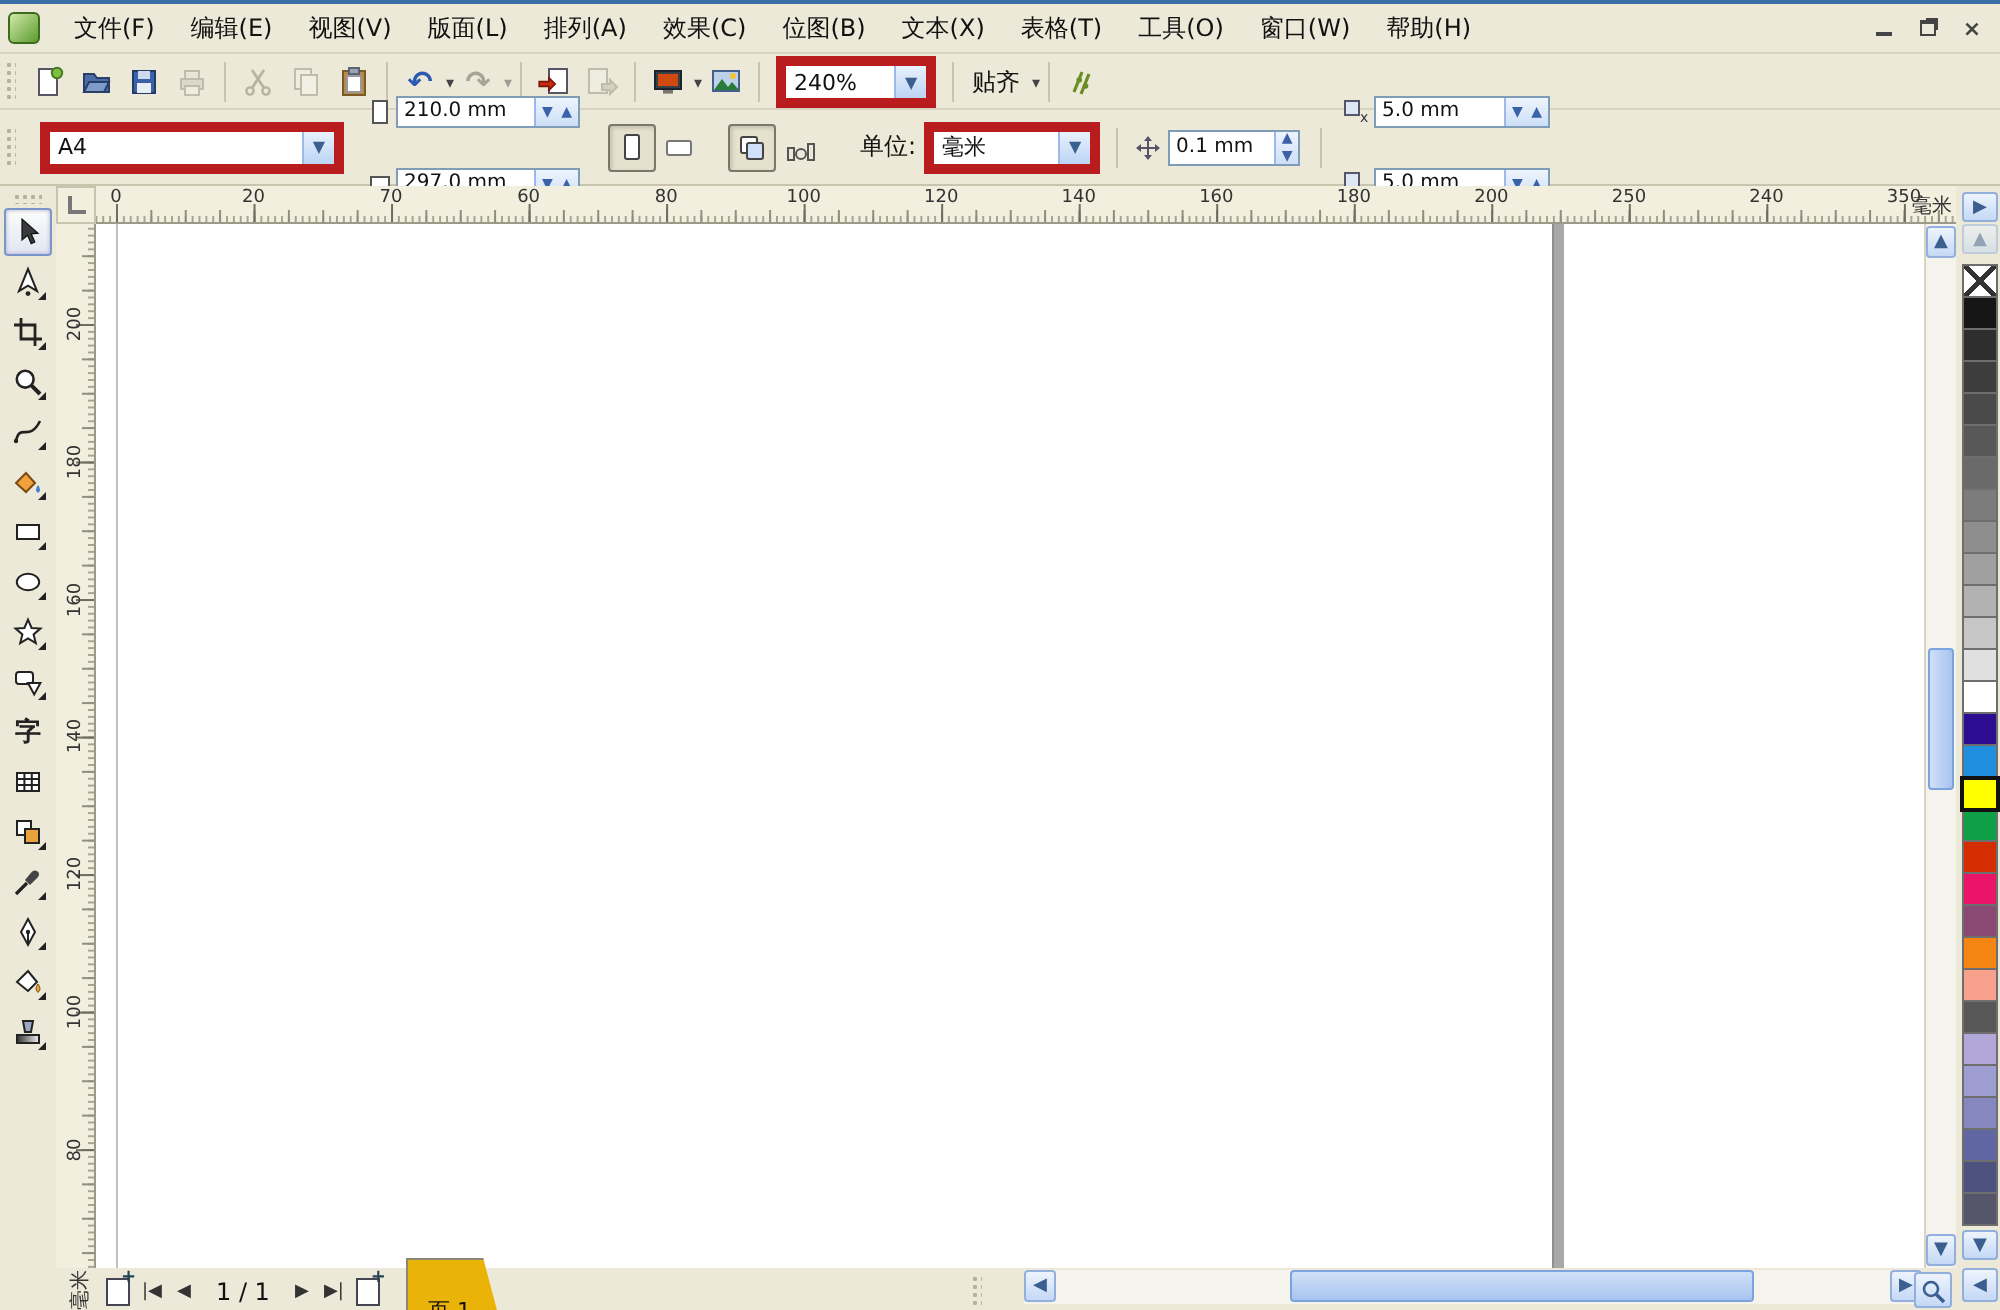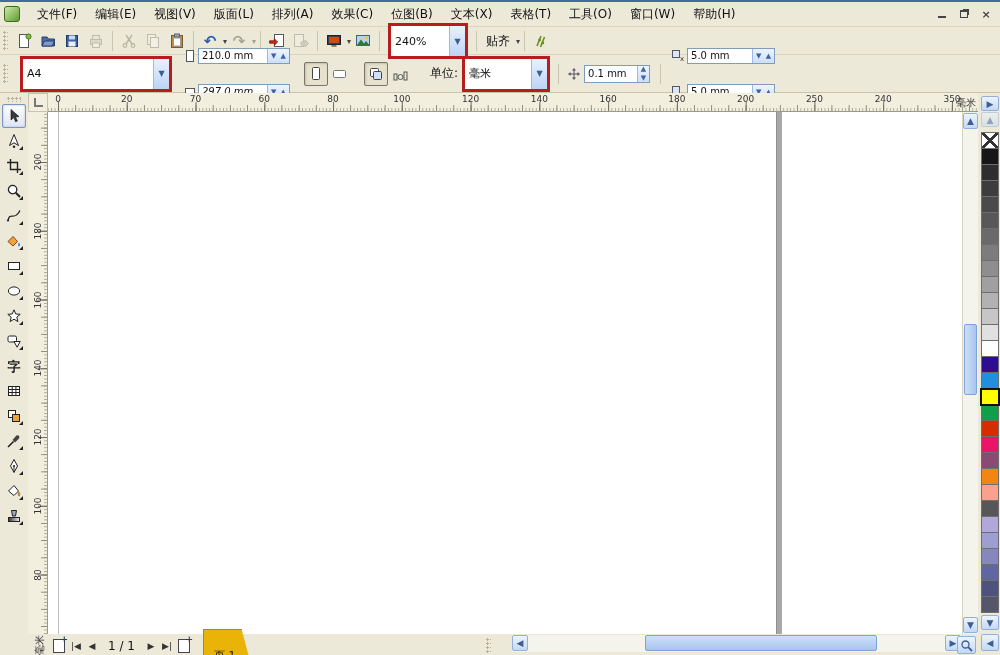--- a/index.html
+++ b/index.html
@@ -14,21 +14,21 @@
   .glyph-min{width:8px;height:7px;border-bottom:2px solid #444;}
   .glyph-restore{width:8px;height:8px;border:1px solid #444;border-top:2px solid #444;box-shadow:2px -2px 0 -1px #444;}
   
   #stdbar{position:absolute;left:0;top:26px;width:1000px;height:27px;display:flex;align-items:center;border-bottom:1px solid #d8d4c0;}
   #propbar{position:absolute;left:0;top:53px;width:1000px;height:38px;display:flex;align-items:center;border-bottom:1px solid #c8c4ae;}
   .grip{width:5px;height:20px;margin:0 4px 0 3px;background:radial-gradient(circle at 1.5px 1.5px,#b5b19c 1px,transparent 1.2px);background-size:4px 4px;}
   .tbtn{width:24px;height:22px;display:flex;align-items:center;justify-content:center;border:1px solid transparent;border-radius:2px;}
   .tbtn.disabled{opacity:.45;}
   .tsep{width:1px;height:20px;background:#c8c4ae;margin:0 4px;}
   .ddarrow{font-size:8px;color:#444;margin-left:1px;}
-  .combo{display:flex;align-items:center;background:#fff;border:3px solid #b91c1c;height:36px;}
+  .combo{display:flex;align-items:center;background:#fff;border:5px solid #b91c1c;height:26px;}
   .combo .cval{flex:1;padding:0 4px;font-size:11px;white-space:nowrap;overflow:hidden;}
   .combo .cbtn{width:16px;height:100%;background:linear-gradient(#e9f1fc,#bcd4f6);border-left:1px solid #9db9eb;display:flex;align-items:center;justify-content:center;color:#3b5f8f;font-size:8px;}
   .spin{display:flex;align-items:center;background:#fff;border:1px solid #7f9db9;height:16px;font-size:10px;}
   .spin .sval{flex:1;padding:0 3px;white-space:nowrap;}
   .spin .sarr{display:flex;width:22px;justify-content:space-between;padding:0 3px;color:#3b62a8;font-size:7px;background:linear-gradient(#eef4fd,#cddff7);height:100%;align-items:center;border-left:1px solid #9db9eb;}
   .pbtn{width:24px;height:24px;display:flex;align-items:center;justify-content:center;border:1px solid transparent;border-radius:2px;}
   .pbtn.pressed{border:1px solid #7a766a;background:#e5e1cc;box-shadow:inset 1px 1px 2px rgba(0,0,0,.15);}
   .stack{display:flex;flex-direction:column;gap:20px;justify-content:center;}
   .iconrow{display:flex;align-items:center;gap:2px;}
   .mini-icon{display:inline-block;}
@@ -242,21 +242,21 @@
         <span class="sarr">
             <span>▼</span>
             <span>▲</span>
           </span>
       </div>
     </div>
     <div class="iconrow">
       <svg class="mini-icon" width="12" height="14">
           <rect x="1.5" y="3.5" width="9" height="8" fill="#fff" stroke="#555"></rect>
         </svg>
-      <div class="spin" style="width:92px;font-style:italic;">
+      <div class="spin" style="width:92px;">
         <span class="sval">297.0 mm</span>
         <span class="sarr">
             <span>▼</span>
             <span>▲</span>
           </span>
       </div>
     </div>
   </div>
   <div class="pbtn pressed" style="margin-left:14px;">
     <svg width="16" height="16">

